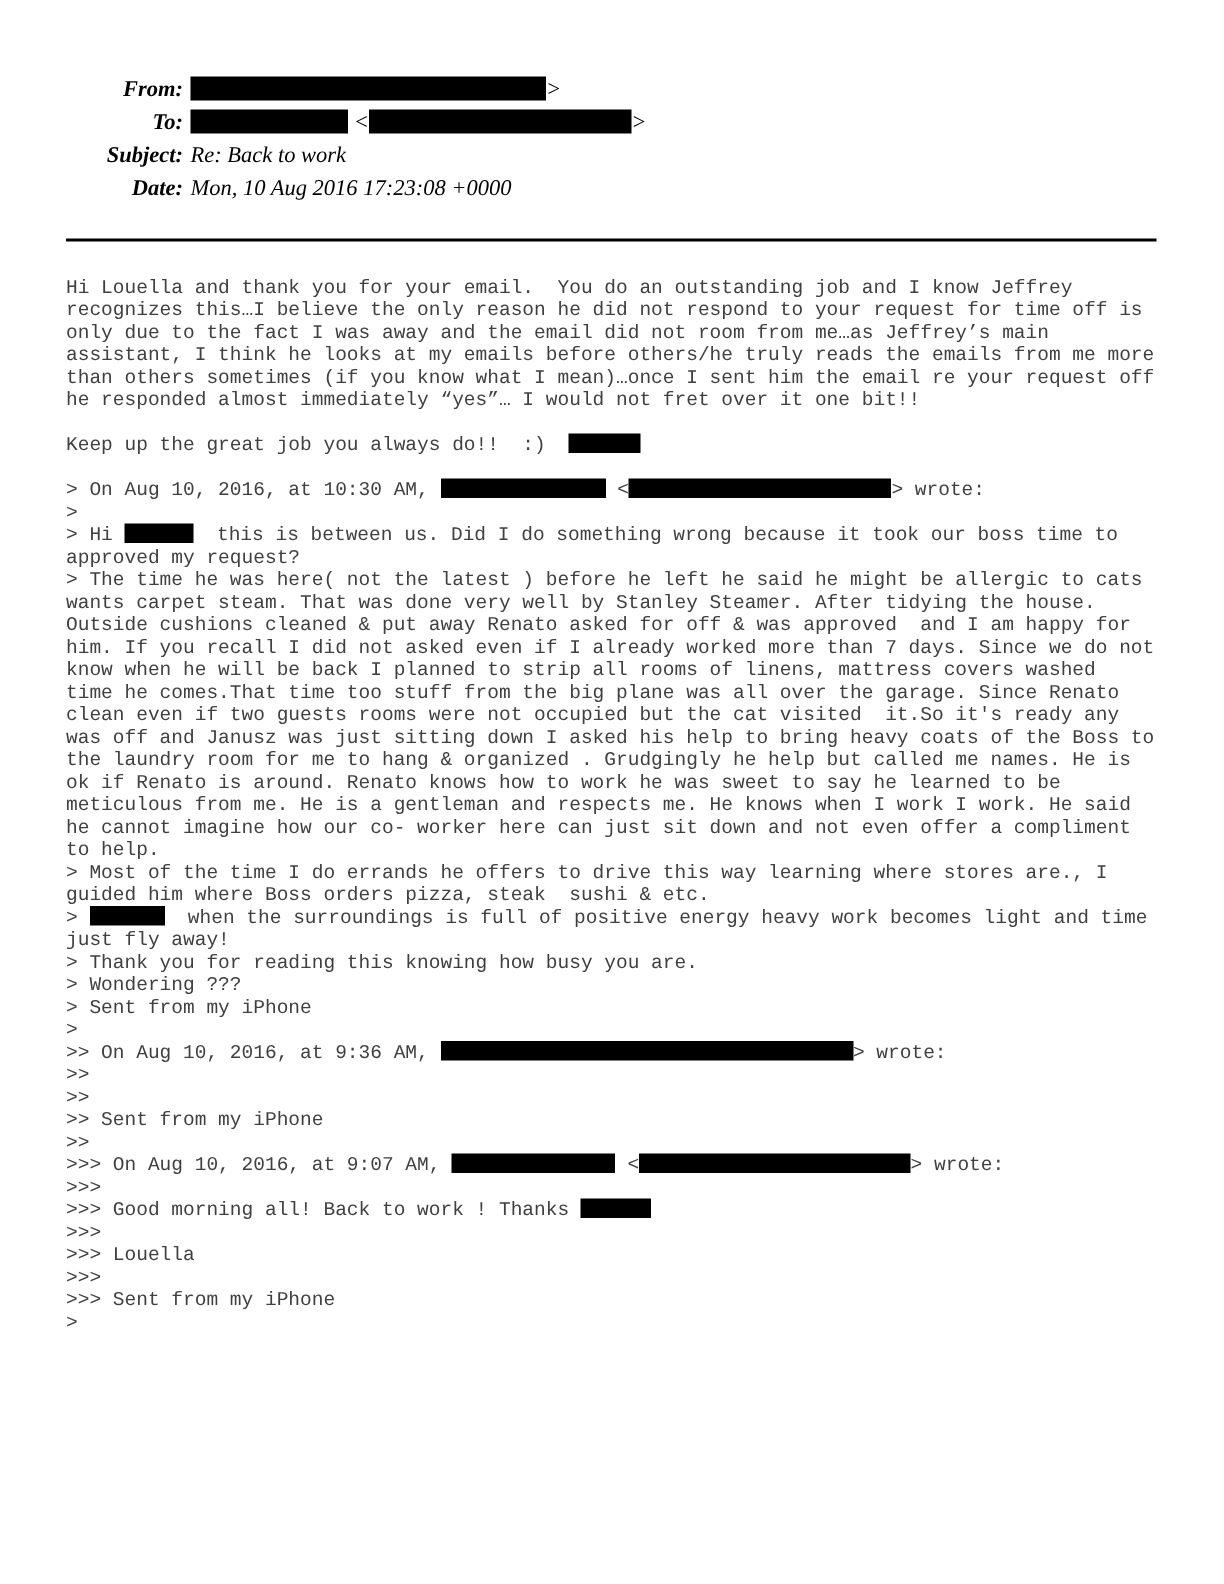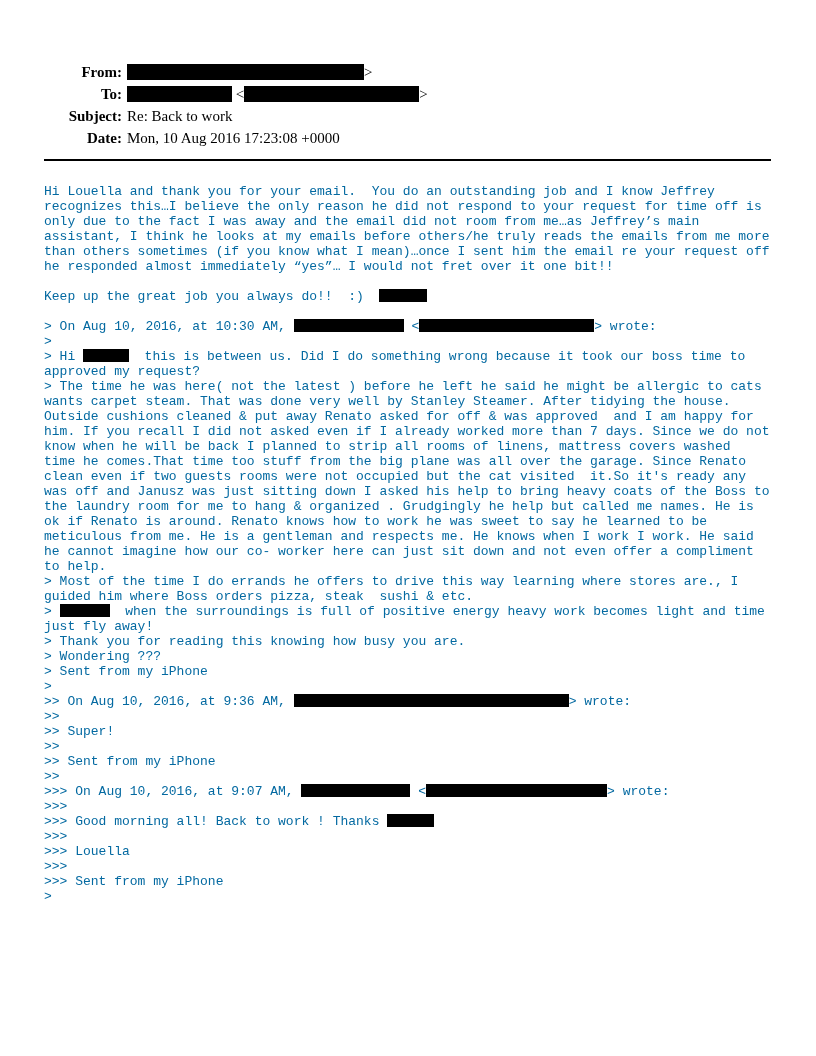--- a/index.html
+++ b/index.html
@@ -1,31 +1,31 @@
 <!DOCTYPE html>
 <html><head>
 <meta charset="utf-8">
 <title>Email</title>
 <style>
   html,body { margin:0; padding:0; background:#ffffff; }
   .page {
     width:816px; height:1056px; background:#ffffff; position:relative;
     color:#000000; font-family:"Liberation Serif", serif; overflow:hidden;
   }
-  .header { position:absolute; left:44px; top:61px; }
+  .header { position:absolute; left:44px; top:49px;font-style:italic; }
   .hrow { display:flex; height:22px; line-height:22px; font-size:15px; }
   .hlabel { width:78px; text-align:right; font-weight:bold; margin-right:5px; white-space:pre; flex:none; }
   .hvalue { white-space:pre; }
   .redact { display:inline-block; background:#000000; height:13px; vertical-align:-2px; }
   .hvalue .redact { height:16px; vertical-align:-3px; }
   .rule { position:absolute; left:44px; top:159px; width:727px; height:2px; background:#000000; }
   .emailbody {
     position:absolute; left:44px; top:184px; width:740px;
     font-family:"Liberation Mono","DejaVu Sans Mono",monospace;
-    font-size:13px; line-height:15px; color:#0369a1;
+    font-size:13px; line-height:15px; color:#404040;
   }
   .line { height:15px; white-space:pre; }
 </style>
 </head>
 <body>
 
 <div class="page">
   <div class="header">
     <div class="hrow">
       <span class="hlabel">From:</span>
@@ -77,21 +77,20 @@
       <div class="line"><span>&gt; Most of the time I do errands he offers to drive this way learning where stores are., I</span></div>
       <div class="line"><span>guided him where Boss orders pizza, steak  sushi &amp; etc.</span></div>
       <div class="line"><span>&gt; </span><span class="redact" style="width: 50px;"></span><span>  when the surroundings is full of positive energy heavy work becomes light and time</span></div>
       <div class="line"><span>just fly away!</span></div>
       <div class="line"><span>&gt; Thank you for reading this knowing how busy you are.</span></div>
       <div class="line"><span>&gt; Wondering ???</span></div>
       <div class="line"><span>&gt; Sent from my iPhone</span></div>
       <div class="line"><span>&gt;</span></div>
       <div class="line"><span>&gt;&gt; On Aug 10, 2016, at 9:36 AM, </span><span class="redact" style="width: 275px;"></span><span>&gt; wrote:</span></div>
       <div class="line"><span>&gt;&gt;</span></div>
-      <div class="line"><span>&gt;&gt; Super!</span></div>
       <div class="line"><span>&gt;&gt;</span></div>
       <div class="line"><span>&gt;&gt; Sent from my iPhone</span></div>
       <div class="line"><span>&gt;&gt;</span></div>
       <div class="line"><span>&gt;&gt;&gt; On Aug 10, 2016, at 9:07 AM, </span><span class="redact" style="width: 109px;"></span><span> &lt;</span><span class="redact" style="width: 181px;"></span><span>&gt; wrote:</span></div>
       <div class="line"><span>&gt;&gt;&gt;</span></div>
       <div class="line"><span>&gt;&gt;&gt; Good morning all! Back to work ! Thanks </span><span class="redact" style="width: 47px;"></span></div>
       <div class="line"><span>&gt;&gt;&gt;</span></div>
       <div class="line"><span>&gt;&gt;&gt; Louella</span></div>
       <div class="line"><span>&gt;&gt;&gt;</span></div>
       <div class="line"><span>&gt;&gt;&gt; Sent from my iPhone</span></div>

